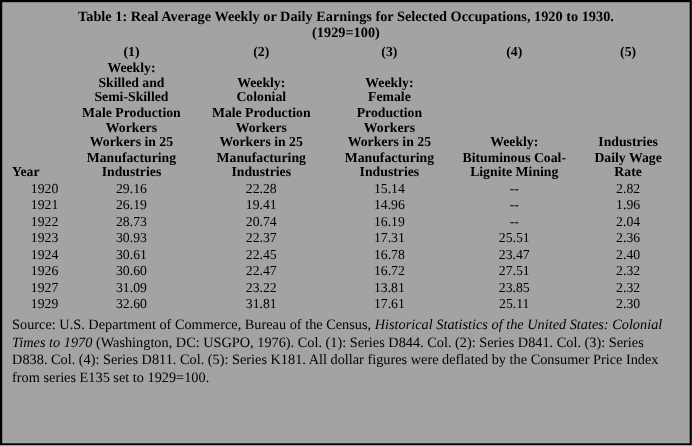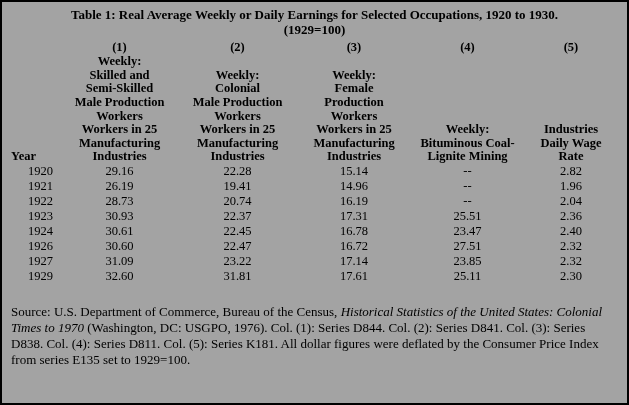--- a/index.html
+++ b/index.html
@@ -60,21 +60,21 @@
     line-height: 15px;
     font-size: 12.5px;
   }
   tbody td.year {
     text-align: center;
     padding-left: 9px;
   }
   .source {
     font-size: 13px;
     line-height: 16px;
-    margin-top: 20px;
+    margin-top: 3px;
     text-align: left;
   }
   .source .ital { font-style: italic; }
 </style>
 </head>
 <body>
 
 <div class="frame">
   <div class="title">
     <div>Table 1: Real Average Weekly or Daily Earnings for Selected Occupations, 1920 to 1930.</div>
@@ -204,21 +204,21 @@
           <td>30.60</td>
           <td>22.47</td>
           <td>16.72</td>
           <td>27.51</td>
           <td>2.32</td>
         </tr>
         <tr>
           <td class="year">1927</td>
           <td>31.09</td>
           <td>23.22</td>
-          <td>17.14</td>
+          <td>13.81</td>
           <td>23.85</td>
           <td>2.32</td>
         </tr>
         <tr>
           <td class="year">1929</td>
           <td>32.60</td>
           <td>31.81</td>
           <td>17.61</td>
           <td>25.11</td>
           <td>2.30</td>

